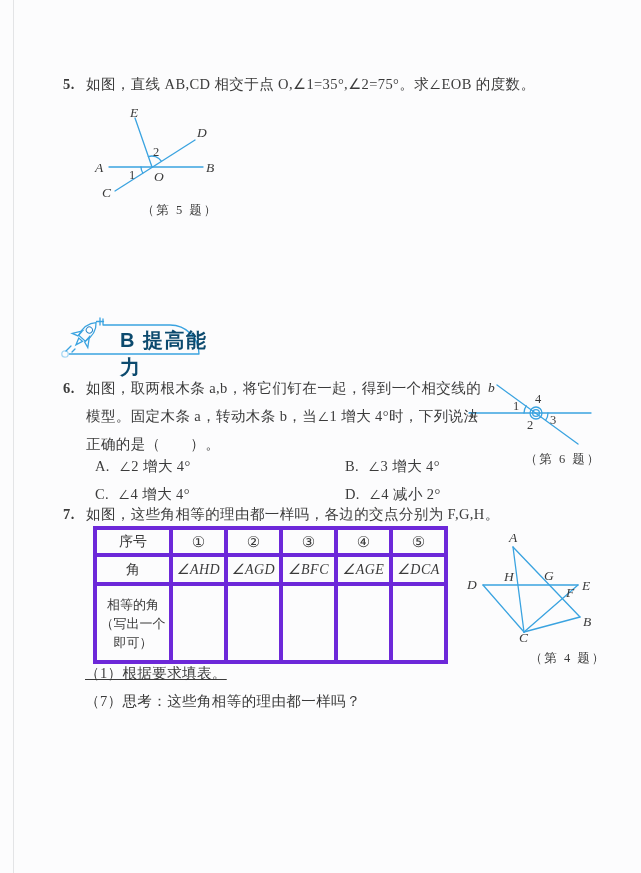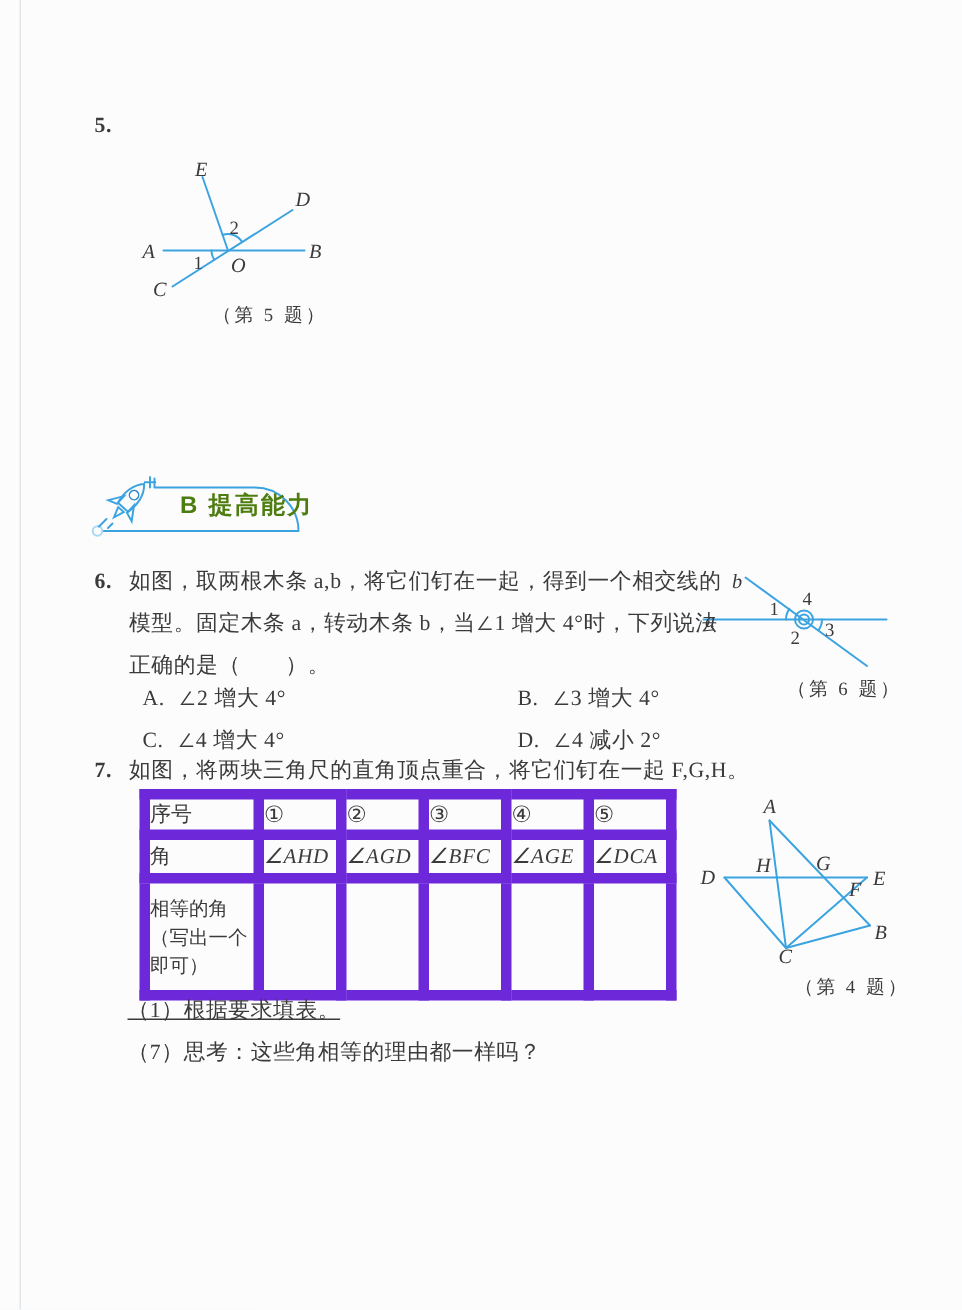--- a/index.html
+++ b/index.html
@@ -26,46 +26,47 @@
 
   svg line, svg path{stroke:#3aa3e0;stroke-width:1.3;fill:none;stroke-linecap:round;}
   svg circle.ring{stroke:#3aa3e0;stroke-width:1.3;fill:none;}
   svg text{font-family:"Liberation Serif",serif;font-size:12.5px;fill:#3a3a3a;}
   svg text.it{font-style:italic;font-size:13.5px;}
 
   .badge{position:absolute;left:58px;top:310px;width:156px;height:52px;}
   .badge svg{position:absolute;left:0;top:0;}
   .badge .rocket{left:4px;top:2px;}
   .badge-label{position:absolute;left:62px;top:17px;font-family:"Liberation Sans",sans-serif;
-    font-weight:bold;font-size:16px;color:#4d7c0f;letter-spacing:1.5px;}
+    font-weight:bold;font-size:20px;color:#0c4a6e;letter-spacing:1.5px;}
 
   .options{position:absolute;left:95px;top:452px;width:430px;height:58px;font-size:14.5px;}
   .opt{position:absolute;display:flex;line-height:28px;letter-spacing:.4px;}
   .opt .olab{margin-right:9px;}
   .opt-a{left:0;top:0;} .opt-b{left:250px;top:0;} .opt-c{left:0;top:28px;} .opt-d{left:250px;top:28px;}
 
   .qtable{position:absolute;left:93px;top:526px;border-collapse:collapse;table-layout:fixed;background:#fcfcfd;}
-  .qtable td{border:7px solid #6d28d9;text-align:left;vertical-align:middle;font-size:14px;padding:0;}
+  .qtable td{border:4px solid #6d28d9;text-align:center;vertical-align:middle;font-size:14px;padding:0;}
   .qtable tr.r1{height:27px;} .qtable tr.r2{height:29px;} .qtable tr.r3{height:78px;}
   .qtable td.mathcell{font-style:italic;letter-spacing:.5px;margin-left:23px;}
   .qtable td.eqlabel{white-space:pre-line;font-size:13px;line-height:19px;font-style:normal;margin-left:16px;}
   .qtable td.circ{font-size:15px;}
 
   .subq{position:absolute;left:85px;font-size:14.5px;letter-spacing:.4px;}
   .subq1{top:664px;text-decoration:underline;} .subq2{top:692px;}
 </style>
 </head>
 <body>
 
 <div class="sheet">
   <div class="edge"></div>
 
   <section>
     <div class="stem p5-stem">
       <span class="pnum">5.</span>
+      <span class="ptext">如图，直线 AB,CD 相交于点 O,∠1=35°,∠2=75°。求∠EOB 的度数。</span>
     </div>
     <figure class="fig fig5" style="margin:0;">
       <svg width="150" height="96" viewBox="0 0 150 96">
         <line x1="24" y1="63" x2="118" y2="63"></line>
         <line x1="30" y1="87" x2="110" y2="36"></line>
         <line x1="67" y1="63" x2="50" y2="14"></line>
         <path d="M56 63 A 11 11 0 0 0 57.8 69"></path>
         <path d="M63.4 52.6 A 11 11 0 0 1 76.3 57.2"></path>
         <text class="it" x="45" y="13">E</text>
         <text class="it" x="112" y="33">D</text>
@@ -137,21 +138,21 @@
         <text x="62" y="61">2</text>
         <text x="85" y="56">3</text>
       </svg>
       <figcaption class="figcap">（第 6 题）</figcaption>
     </figure>
   </section>
 
   <section>
     <div class="stem p7-stem">
       <span class="pnum">7.</span>
-      <span class="ptext">如图，将两块三角尺的直角顶点重合，将它们钉在一起 F,G,H。</span>
+      <span class="ptext">如图，这些角相等的理由都一样吗，各边的交点分别为 F,G,H。</span>
     </div>
 
     <table class="qtable">
       <colgroup>
         <col style="width:76px">
           <col style="width:55px">
           <col style="width:55px">
         <col style="width:55px">
           <col style="width:55px">
           <col style="width:55px">

